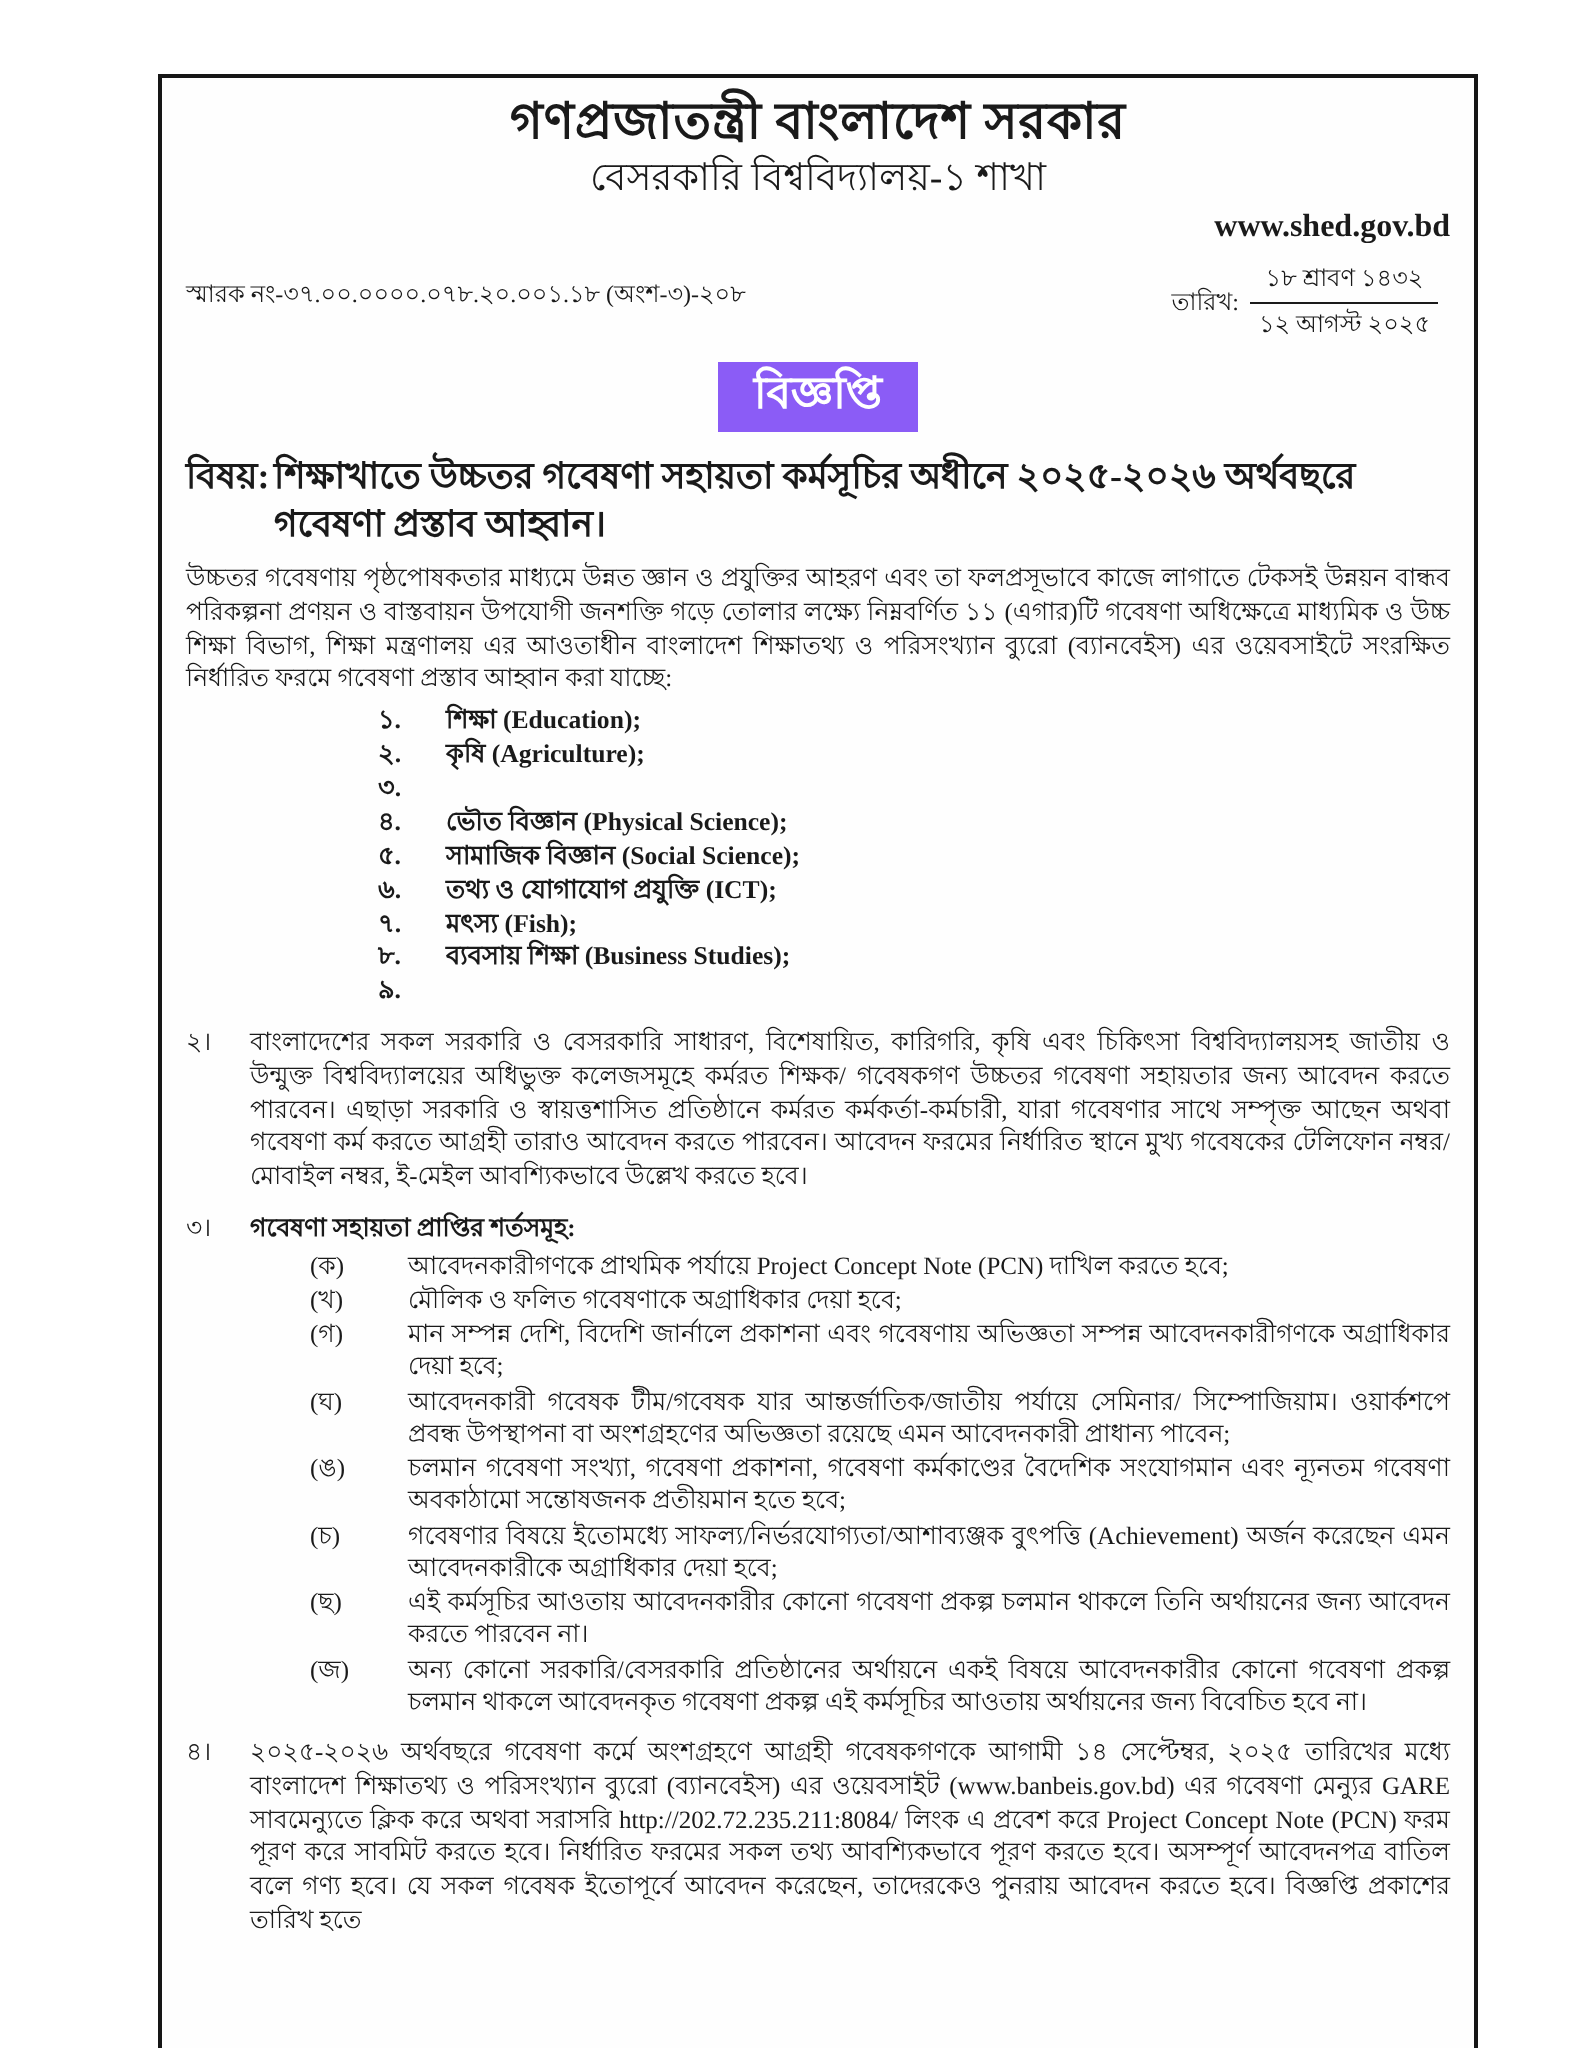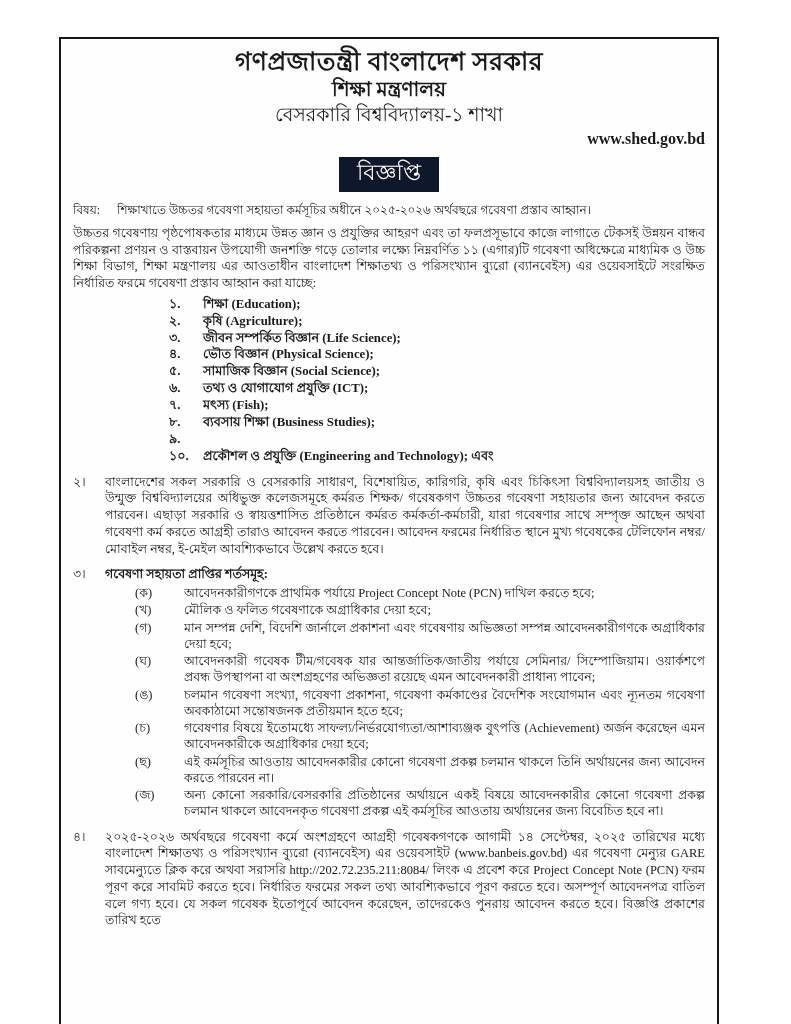--- a/index.html
+++ b/index.html
@@ -11,21 +11,21 @@
   }
   .page {
     position: relative;
     width: 791px;
     height: 1024px;
     background: #ffffff;
     overflow: hidden;
   }
   .frame {
     position: absolute;
-    left: 59px;
+    left: 79px;
     top: 37px;
     width: 660px;
     height: 987px;
     border: 2px solid #161616;
     border-bottom: none;
     padding: 8px 12px 0 12px;
     background: #fefefe;
   }
   
   .hdr { text-align: center; }
@@ -41,29 +41,29 @@
   }
   .memo-no { padding-top: 8px; }
   .date-block { display: flex; align-items: center; gap: 6px; margin-right: 6px; }
   .date-frac { display: inline-block; text-align: center; }
   .date-top { padding: 0 4px 1px 4px; border-bottom: 1px solid #1a1a1a; }
   .date-bottom { padding: 1px 4px 0 4px; }
   
   .badge-wrap { text-align: center; margin: 8px 0 10px 0; }
   .badge {
     display: inline-block;
-    background: #0f172a;
+    background: #8b5cf6;
     color: #ffffff;
     font-size: 22px;
-    font-weight: normal;
+    font-weight: bold;
     padding: 3px 18px 5px 18px;
     line-height: 1.2;
   }
   
-  .subject { display: flex; font-size: 12px; font-weight: normal; line-height: 1.35; }
+  .subject { display: flex; font-size: 18px; font-weight: bold; line-height: 1.35; }
   .subject-label { flex: 0 0 44px; }
   .subject-text { flex: 1; }
   
   .para {
     font-size: 12.5px;
     line-height: 1.34;
     text-align: justify;
     margin-top: 7px;
   }
   
@@ -82,25 +82,34 @@
   .sub-text { flex: 1; text-align: justify; margin-left: 17px; }
 </style>
 </head>
 <body>
 
 <div class="page">
   <div class="frame">
 
     <div class="hdr">
       <div class="hdr-govt">গণপ্রজাতন্ত্রী বাংলাদেশ সরকার</div>
-      <div class="hdr-min">শিক্ষা মন্ত্রণালয়</div>
       <div class="hdr-branch">বেসরকারি বিশ্ববিদ্যালয়-১ শাখা</div>
       <div class="hdr-web">www.shed.gov.bd</div>
     </div>
 
+    <div class="memo-row">
+      <div class="memo-no">স্মারক নং-৩৭.০০.০০০০.০৭৮.২০.০০১.১৮ (অংশ-৩)-২০৮</div>
+      <div class="date-block">
+        <span>তারিখ:</span>
+        <span class="date-frac">
+          <span class="date-top" style="display:block">১৮ শ্রাবণ ১৪৩২</span>
+          <span class="date-bottom" style="display:block">১২ আগস্ট ২০২৫</span>
+        </span>
+      </div>
+    </div>
 
     <div class="badge-wrap">
       <span class="badge">বিজ্ঞপ্তি</span>
     </div>
 
     <div class="subject">
       <span class="subject-label">বিষয়:</span>
       <span class="subject-text">শিক্ষাখাতে উচ্চতর গবেষণা সহায়তা কর্মসূচির অধীনে ২০২৫-২০২৬ অর্থবছরে গবেষণা প্রস্তাব আহ্বান।</span>
     </div>
 
@@ -110,21 +119,20 @@
       <div class="area-item">
           <span class="area-num">১.</span>
           <span>শিক্ষা (Education);</span>
         </div>
       <div class="area-item">
           <span class="area-num">২.</span>
           <span>কৃষি (Agriculture);</span>
         </div>
       <div class="area-item">
           <span class="area-num">৩.</span>
-          <span>জীবন সম্পর্কিত বিজ্ঞান (Life Science);</span>
         </div>
       <div class="area-item">
           <span class="area-num">৪.</span>
           <span>ভৌত বিজ্ঞান (Physical Science);</span>
         </div>
       <div class="area-item">
           <span class="area-num">৫.</span>
           <span>সামাজিক বিজ্ঞান (Social Science);</span>
         </div>
       <div class="area-item">
@@ -134,24 +142,20 @@
       <div class="area-item">
           <span class="area-num">৭.</span>
           <span>মৎস্য (Fish);</span>
         </div>
       <div class="area-item">
           <span class="area-num">৮.</span>
           <span>ব্যবসায় শিক্ষা (Business Studies);</span>
         </div>
       <div class="area-item">
           <span class="area-num">৯.</span>
-        </div>
-      <div class="area-item">
-          <span class="area-num">১০.</span>
-          <span>প্রকৌশল ও প্রযুক্তি (Engineering and Technology); এবং</span>
         </div>
     </div>
 
     <div class="section">
       <span class="sec-num">২।</span>
       <span class="sec-body">বাংলাদেশের সকল সরকারি ও বেসরকারি সাধারণ, বিশেষায়িত, কারিগরি, কৃষি এবং চিকিৎসা বিশ্ববিদ্যালয়সহ জাতীয় ও উন্মুক্ত বিশ্ববিদ্যালয়ের অধিভুক্ত কলেজসমূহে কর্মরত শিক্ষক/ গবেষকগণ উচ্চতর গবেষণা সহায়তার জন্য আবেদন করতে পারবেন। এছাড়া সরকারি ও স্বায়ত্তশাসিত প্রতিষ্ঠানে কর্মরত কর্মকর্তা-কর্মচারী, যারা গবেষণার সাথে সম্পৃক্ত আছেন অথবা গবেষণা কর্ম করতে আগ্রহী তারাও আবেদন করতে পারবেন। আবেদন ফরমের নির্ধারিত স্থানে মুখ্য গবেষকের টেলিফোন নম্বর/ মোবাইল নম্বর, ই-মেইল আবশ্যিকভাবে উল্লেখ করতে হবে।</span>
     </div>
 
     <div class="section">
       <span class="sec-num">৩।</span>

